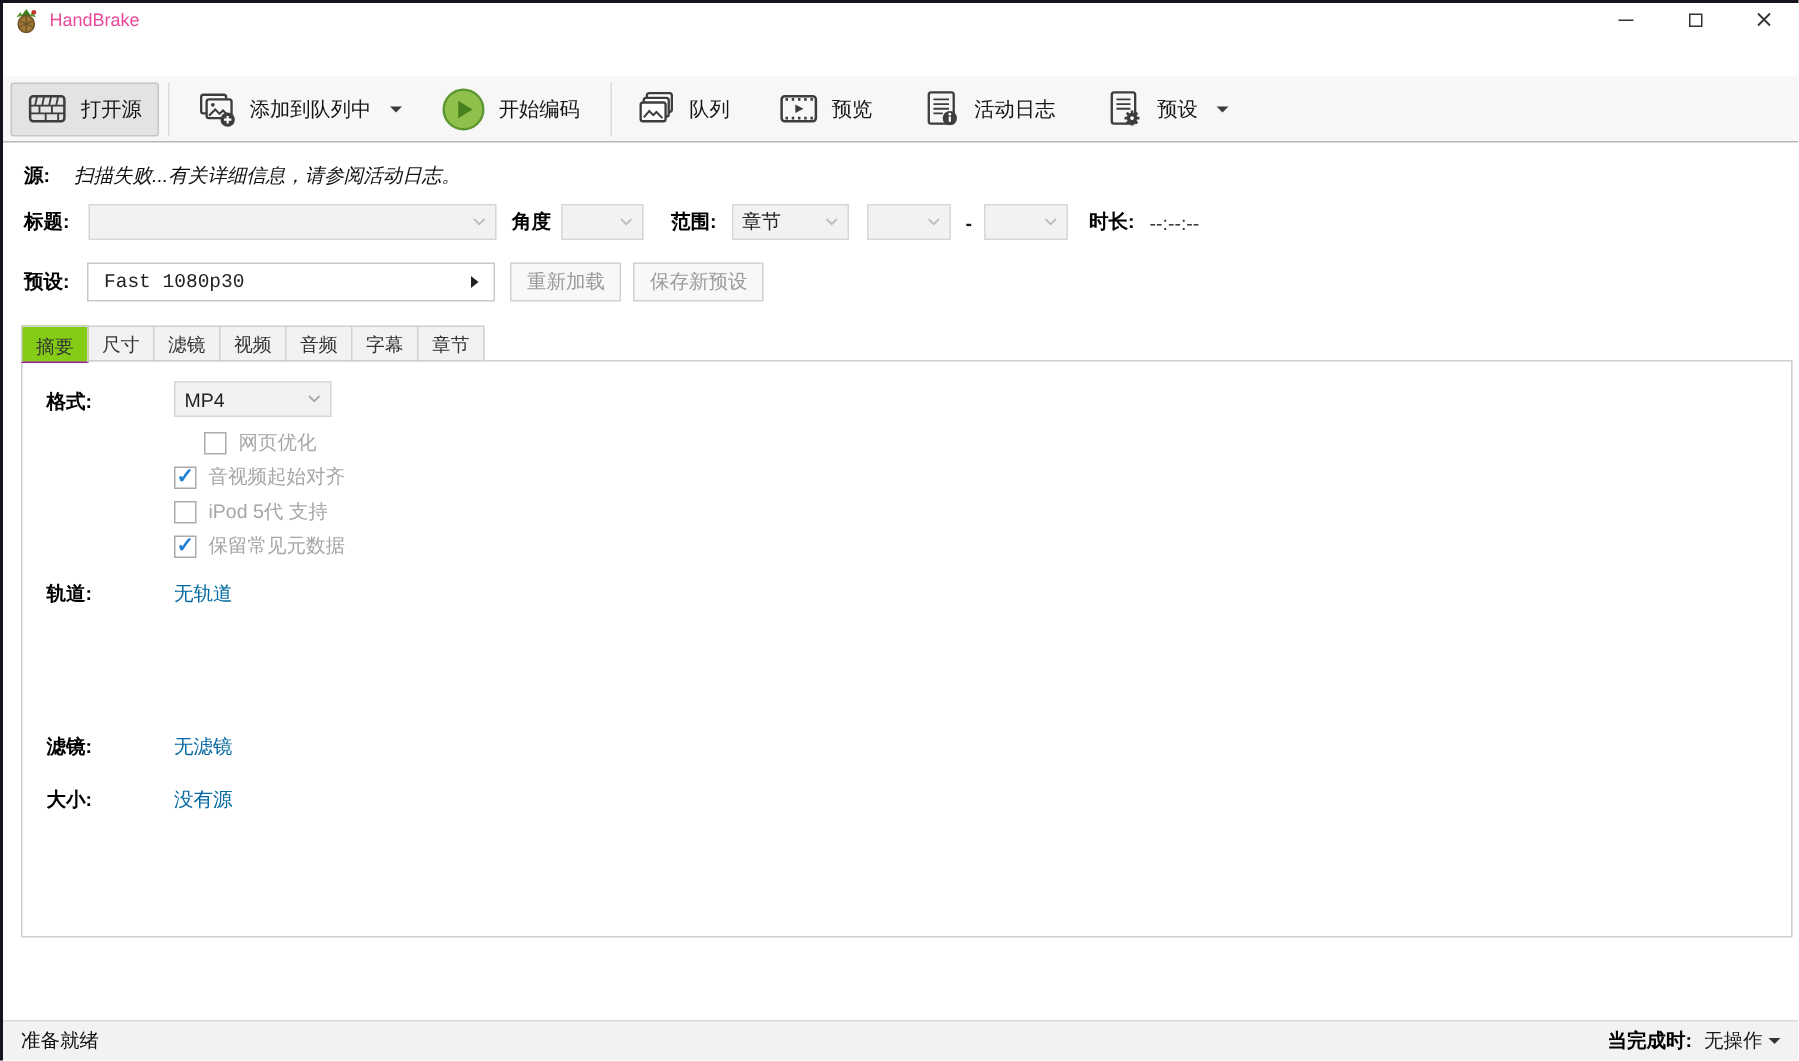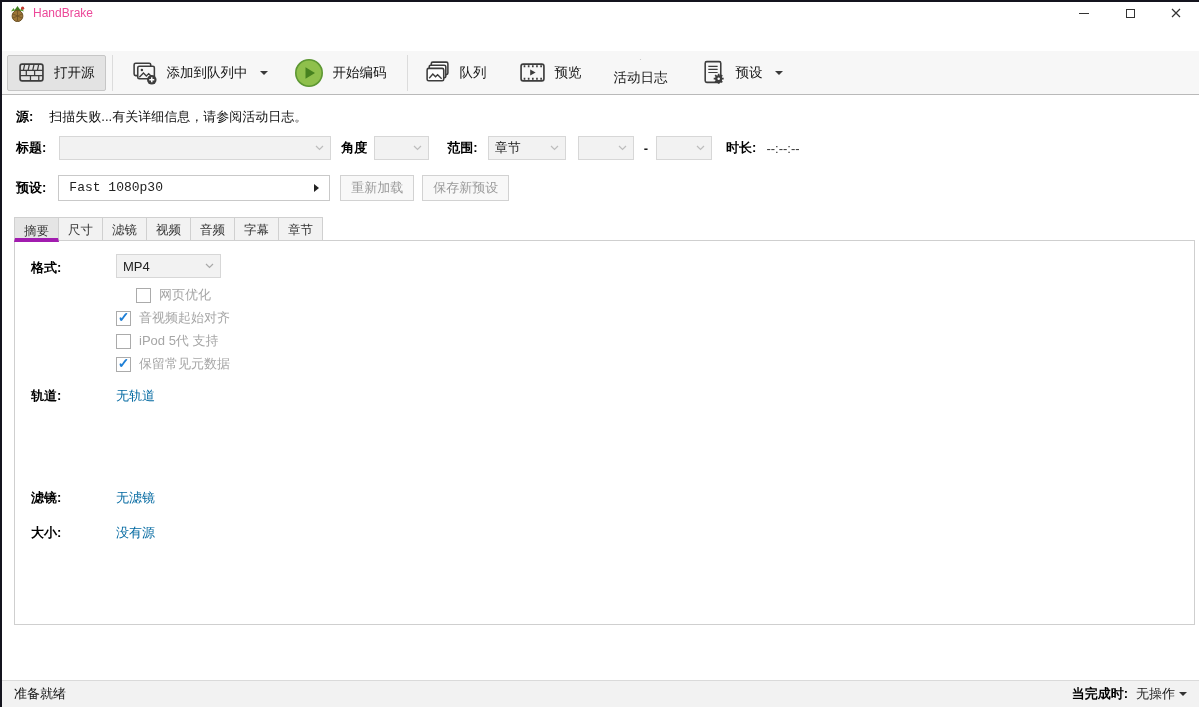--- a/index.html
+++ b/index.html
@@ -33,21 +33,21 @@
   .row { position:absolute; left:0; right:0; display:flex; align-items:center; }
   .lbl { font-weight:bold; color:#000; }
   .combo { display:inline-flex; align-items:center; justify-content:space-between; background:#f2f2f2; border:1px solid #d7d7d7; height:24px; padding:0 6px; font-size:13px; color:#222; }
   .combo .chev { display:flex; }
   .btn { display:inline-flex; align-items:center; justify-content:center; background:#f8f8f8; border:1px solid #d2d2d2; height:26px; padding:0 10px; font-size:13px; color:#9a9a9a; }
   .preset-combo { display:inline-flex; align-items:center; justify-content:space-between; background:#fff; border:1px solid #c9c9c9; height:26px; padding:0 10px; font-size:13px; color:#222;font-family:Liberation Mono, monospace; }
   .tri-right { width:0; height:0; border-top:4px solid transparent; border-bottom:4px solid transparent; border-left:5px solid #222; }
   
   .tabs { position:absolute; top:215px; left:12px; display:flex; z-index:3; }
   .tab { border:1px solid #d0d0d0; background:#f2f2f2; padding:4px 9px 4px; font-size:12.5px; color:#333; margin-right:-1px; height:24px; }
-  .tab.active { background:#e5e5e5; border-bottom:4px solid #a21caf; height:25px; padding-top:5px; position:relative; z-index:4; }
+  .tab.active { background:#84cc16; border-bottom:1px solid #a21caf; height:25px; padding-top:5px; position:relative; z-index:4; }
   .panel { position:absolute; top:238px; left:12px; width:1181px; height:385px; border:1px solid #cfcfcf; background:#fff; }
   .panel .lbl { position:absolute; left:16px; }
   .panel .val { position:absolute; left:101px; color:#0369a1; }
   .cb-row { position:absolute; left:101px; display:flex; align-items:center; height:18px; }
   .cb-box { width:15px; height:15px; border:1px solid #ababab; background:#fff; display:flex; align-items:center; justify-content:center; }
   .cb-mark { color:#1e7fd6; font-size:14px; font-weight:bold; line-height:1; margin-top:-2px; }
   .cb-lbl { margin-left:8px; color:#a6a6a6; font-size:13px; }
   
   .save-input { position:absolute; left:68px; top:0; width:1073px; height:26px; border:1px solid #c6c6c6; background:#fff; font-family:"Liberation Sans",sans-serif; font-size:13px; padding:0 6px; }
   
@@ -136,21 +136,21 @@
 
     <div class="tb-btn" style="margin-left:12px;">
       <svg width="27" height="27" viewBox="0 0 26 26" fill="none" stroke="#3d3d3d" stroke-width="1.6">
         <rect x="2" y="5" width="22" height="16" rx="2"></rect>
         <path d="M4.5 7 h1.6 M8.5 7 h1.6 M12.5 7 h1.6 M16.5 7 h1.6 M20.5 7 h1.6 M4.5 19 h1.6 M8.5 19 h1.6 M12.5 19 h1.6 M16.5 19 h1.6 M20.5 19 h1.6" stroke-width="1.8"></path>
         <path d="M10.8 10.2 L10.8 15.8 L16 13 Z" fill="#3d3d3d" stroke="none"></path>
       </svg>
       <span>预览</span>
     </div>
 
-    <div class="tb-btn" style="margin-left:12px;flex-direction:column;">
+    <div class="tb-btn" style="margin-left:12px;">
       <svg width="27" height="27" viewBox="0 0 26 26" fill="none" stroke="#3d3d3d" stroke-width="1.5">
         <rect x="5" y="2.5" width="16" height="20" rx="1.5"></rect>
         <path d="M8 7 H18 M8 10 H18 M8 13 H18 M8 16 H14" stroke-width="1.2"></path>
         <circle cx="18.5" cy="19" r="4.6" fill="#3d3d3d" stroke="none"></circle>
         <path d="M18.5 18 V21.4" stroke="#fff" stroke-width="1.4"></path>
         <circle cx="18.5" cy="16.5" r="0.9" fill="#fff" stroke="none"></circle>
       </svg>
       <span>活动日志</span>
     </div>
 
@@ -164,21 +164,21 @@
           <circle cx="18" cy="19" r="1.2" fill="#fff" stroke="none"></circle>
         </g>
       </svg>
       <span>预设</span>
       <span class="dd-caret"></span>
     </div>
   </div>
 
   <div class="row" style="top:106px; height:18px;">
     <span class="lbl" style="margin-left:14px;">源:</span>
-    <span style="margin-left:16px; color:#111;">扫描失败...有关详细信息，请参阅活动日志。</span>
+    <span style="margin-left:16px; color:#111;font-style:italic;">扫描失败...有关详细信息，请参阅活动日志。</span>
   </div>
 
   <div class="row" style="top:133px; height:26px;">
     <span class="lbl" style="margin-left:14px;">标题:</span>
     <div class="combo" style="margin-left:13px; width:272px; color:#999;">
       <span></span>
       <svg class="chev" width="9" height="6" viewBox="0 0 9 6">
           <path d="M1 1 L4.5 4.5 L8 1" stroke="#bdbdbd" stroke-width="1.2" fill="none"></path>
         </svg>
     </div>

